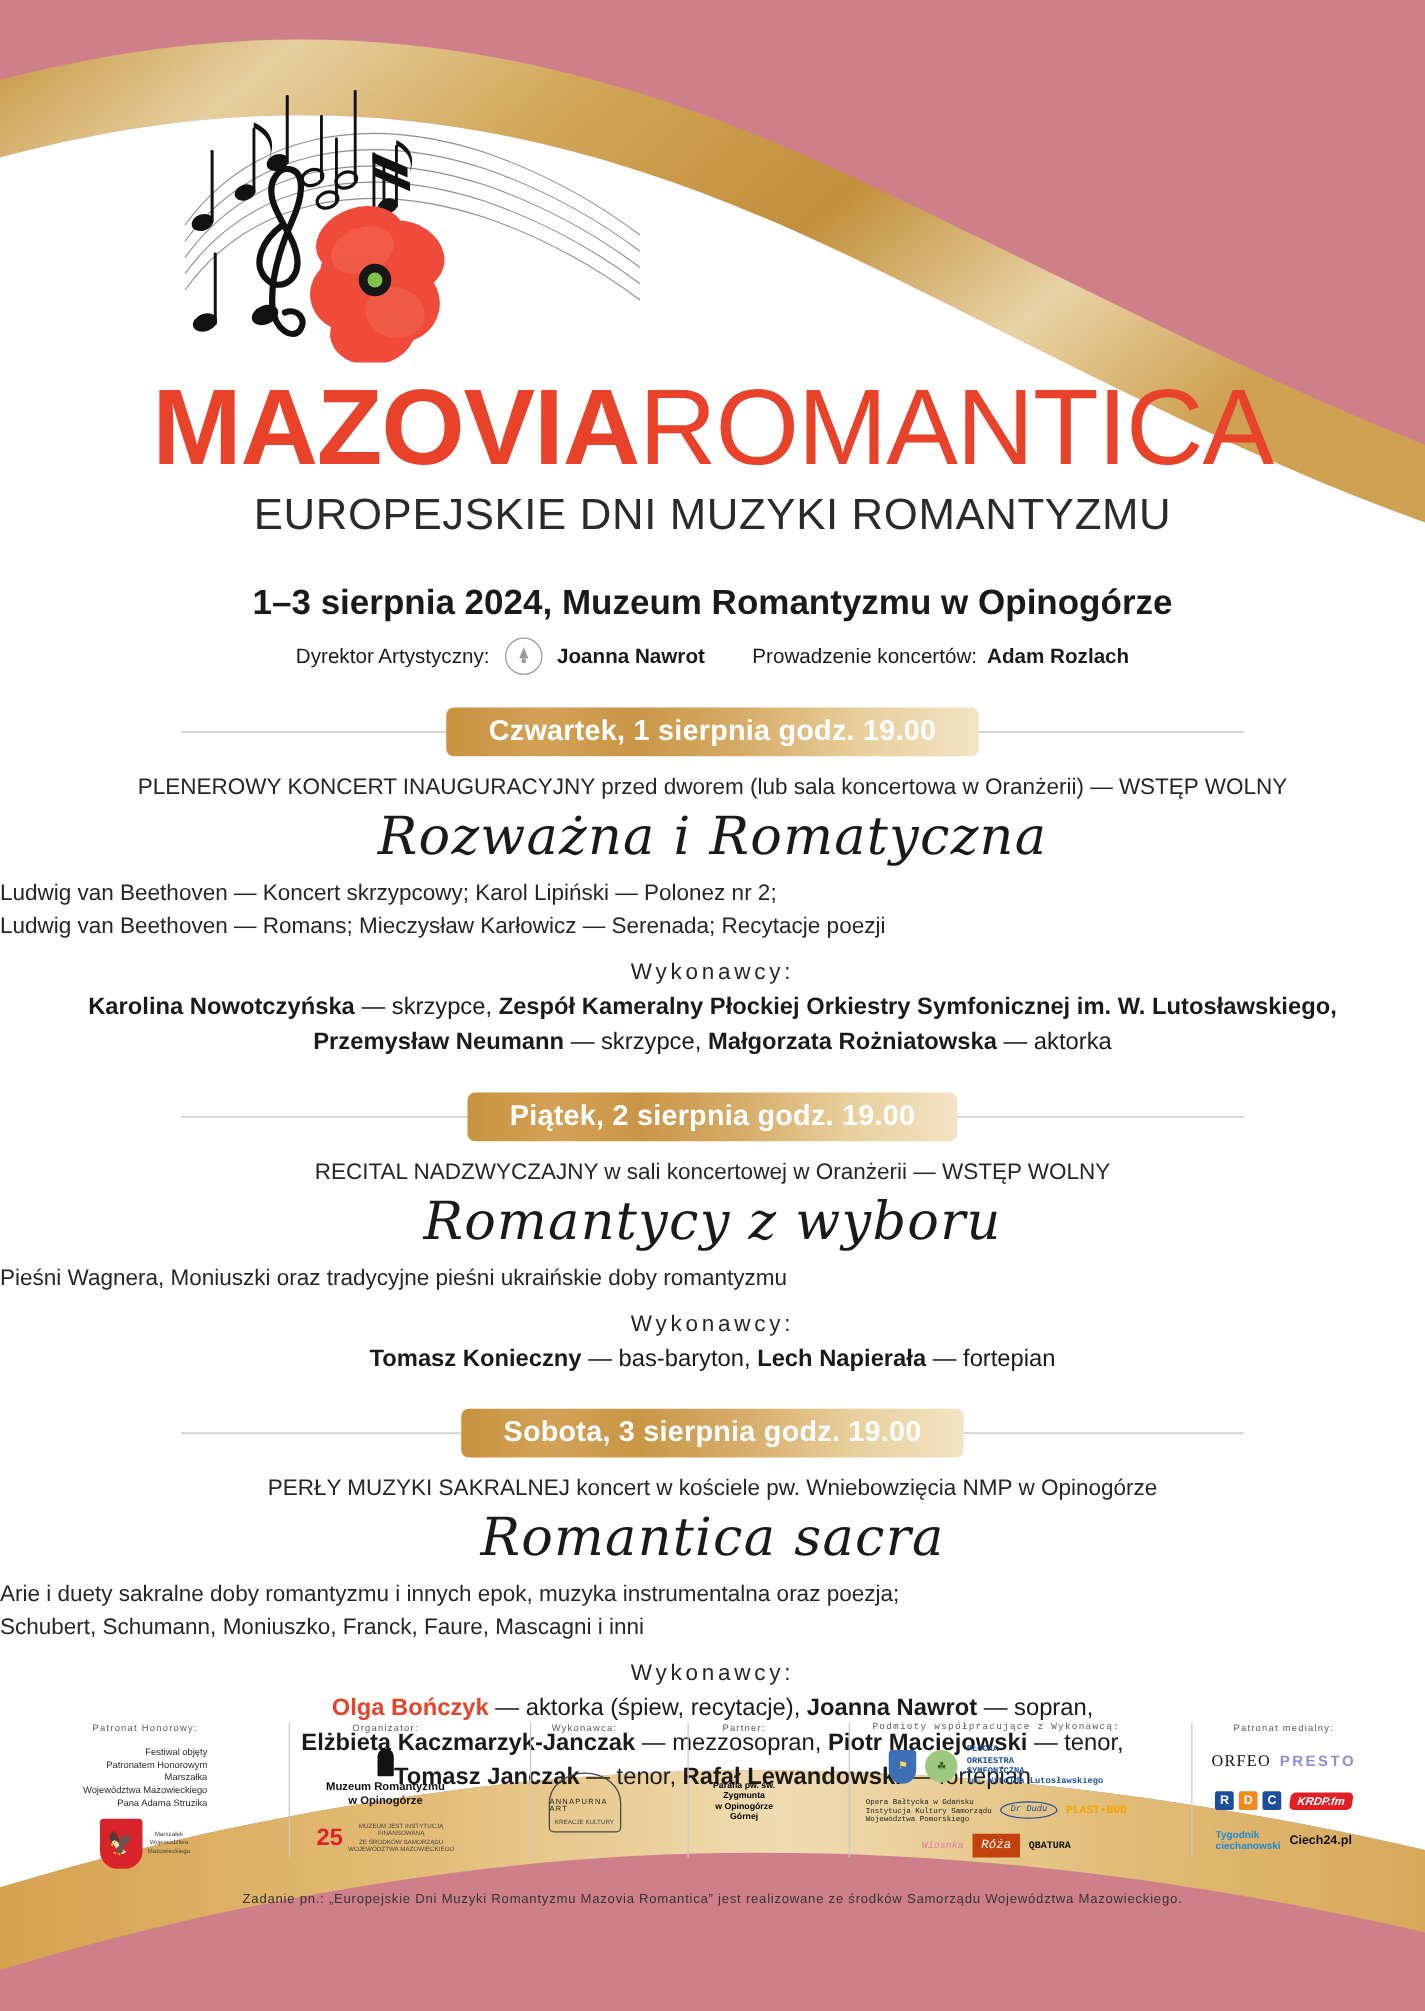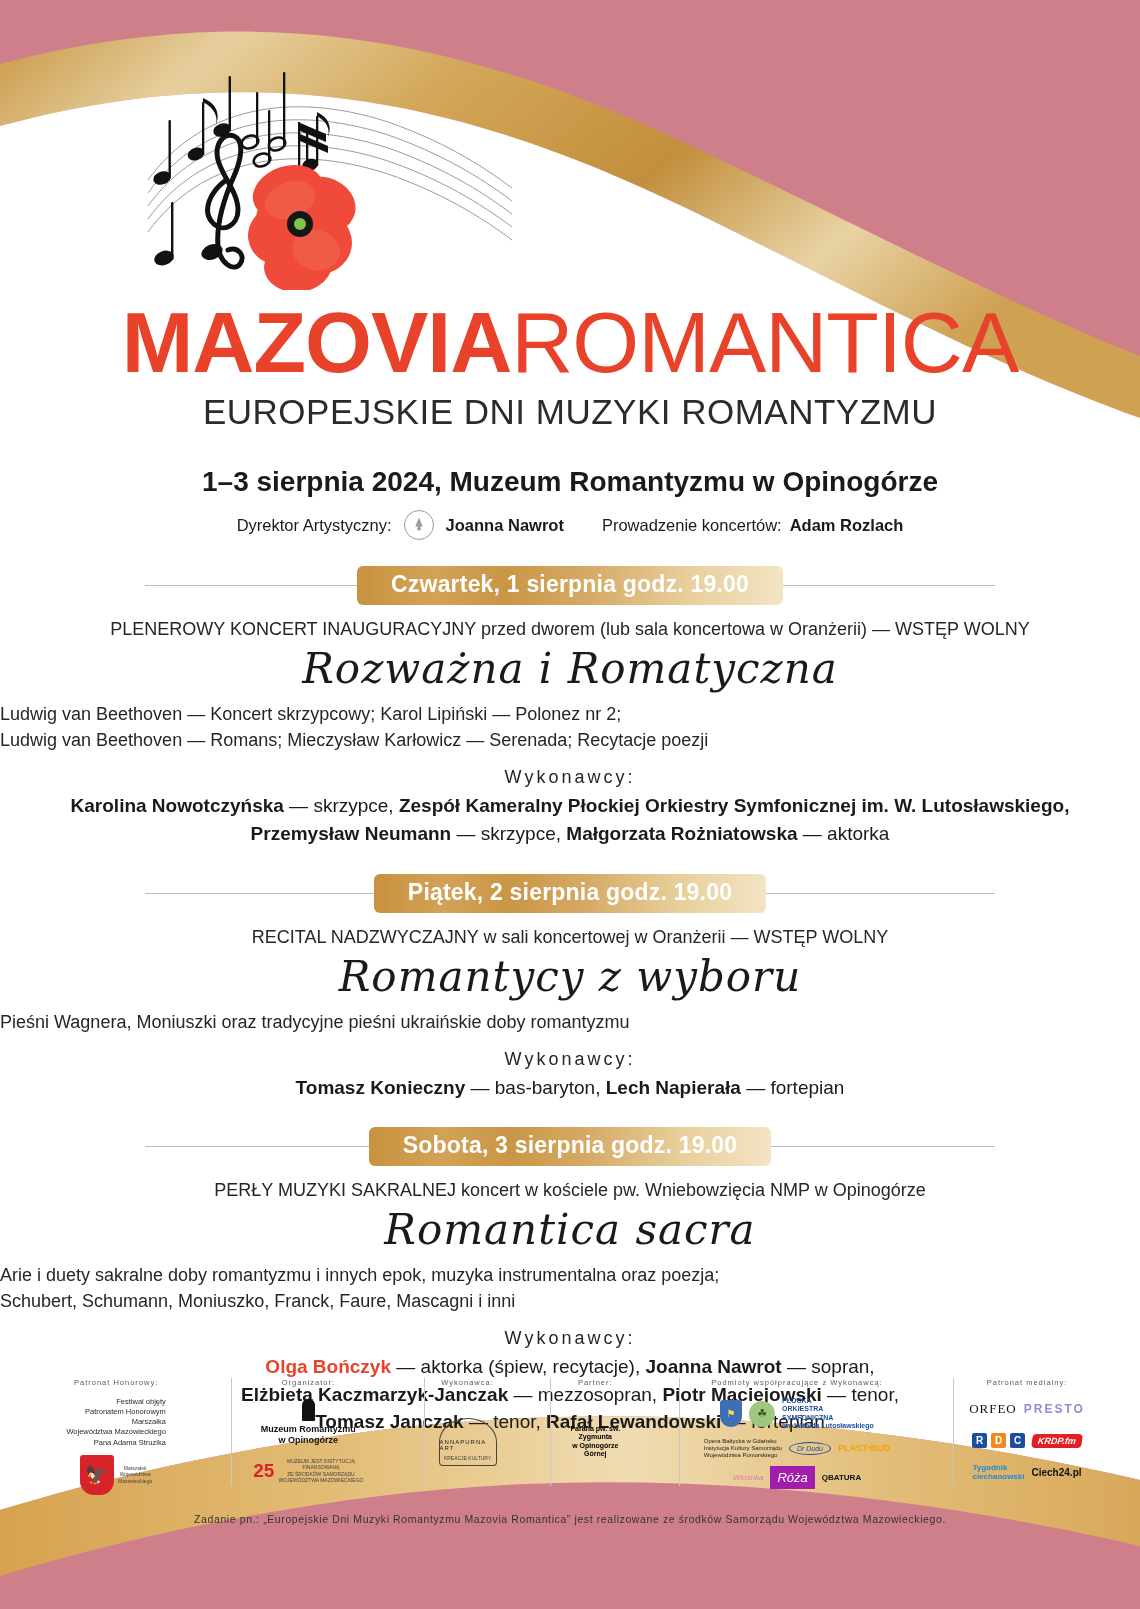--- a/index.html
+++ b/index.html
@@ -278,21 +278,21 @@
   .krdp {
     background:#e31e24; color:#fff; font-size:9px; font-weight:bold; font-style:italic;
     padding: 2px 6px; border-radius:4px; transform: skewX(-8deg);
   }
   .orfeo { font-family:"Liberation Serif", serif; font-size:13px; letter-spacing:1px; color:#111; }
   .presto { font-size:12px; letter-spacing:2px; color:#8d8fd0; font-weight:bold; }
   .tygodnik { font-size:8px; font-weight:bold; color:#1c8ad6; line-height:1.1; white-space:pre-line;}
   .ciech { font-size:10px; font-weight:bold; color:#111; }
   .plastbud { font-size:9px; font-weight:bold; color:#f5a400; }
   .qbatura { font-size:8px; font-weight:bold; color:#111; }
-  .roza { background:#a21caf; color:#fff; font-size:13px; padding:4px 7px; font-style:italic;}
+  .roza { background:#c2410c; color:#fff; font-size:10px; padding:4px 7px; font-style:italic;}
   .wiosna { font-size:8px; color:#e07ba8; font-style:italic; }
   .drdudu { border:1px solid #1b4f9c; border-radius:50%; padding:2px 7px; font-size:7px; color:#1b4f9c; font-style:italic;}
   .opera { font-size:6px; color:#222; line-height:1.2; white-space:pre-line; text-align:left;}
 
   .disclaimer {
     position: absolute;
     left: 0;
     top: 1513px;
     width: 1140px;
     text-align: center;
@@ -520,21 +520,21 @@
           </div>
         </div>
       </div>
       <div class="lg-col" style="flex: 1.1 1 0px;">
         <div class="lg-head">Partner:</div>
         <div class="lg-body">
           <div class="logo-chip" style="display: flex; align-items: center; gap: 4px;">Parafia pw. św. Zygmunta
 w Opinogórze Górnej</div>
         </div>
       </div>
-      <div class="lg-col" style="flex: 3.4 1 0px;">
+      <div class="lg-col" style="flex: 3.4 1 0px; font-family: Liberation Mono, monospace;">
         <div class="lg-head">Podmioty współpracujące z Wykonawcą:</div>
         <div class="lg-body">
           <div class="shield" style="display: flex; align-items: center; gap: 4px;">⚑</div>
           <div class="sw" style="display: flex; align-items: center; gap: 4px;">☘</div>
           <div class="plocka" style="display: flex; align-items: center; gap: 4px;">PŁOCKA
 ORKIESTRA
 SYMFONICZNA
 im. Witolda Lutosławskiego</div>
           <div class="opera" style="display: flex; align-items: center; gap: 4px;">Opera Bałtycka w Gdańsku
 Instytucja Kultury Samorządu

